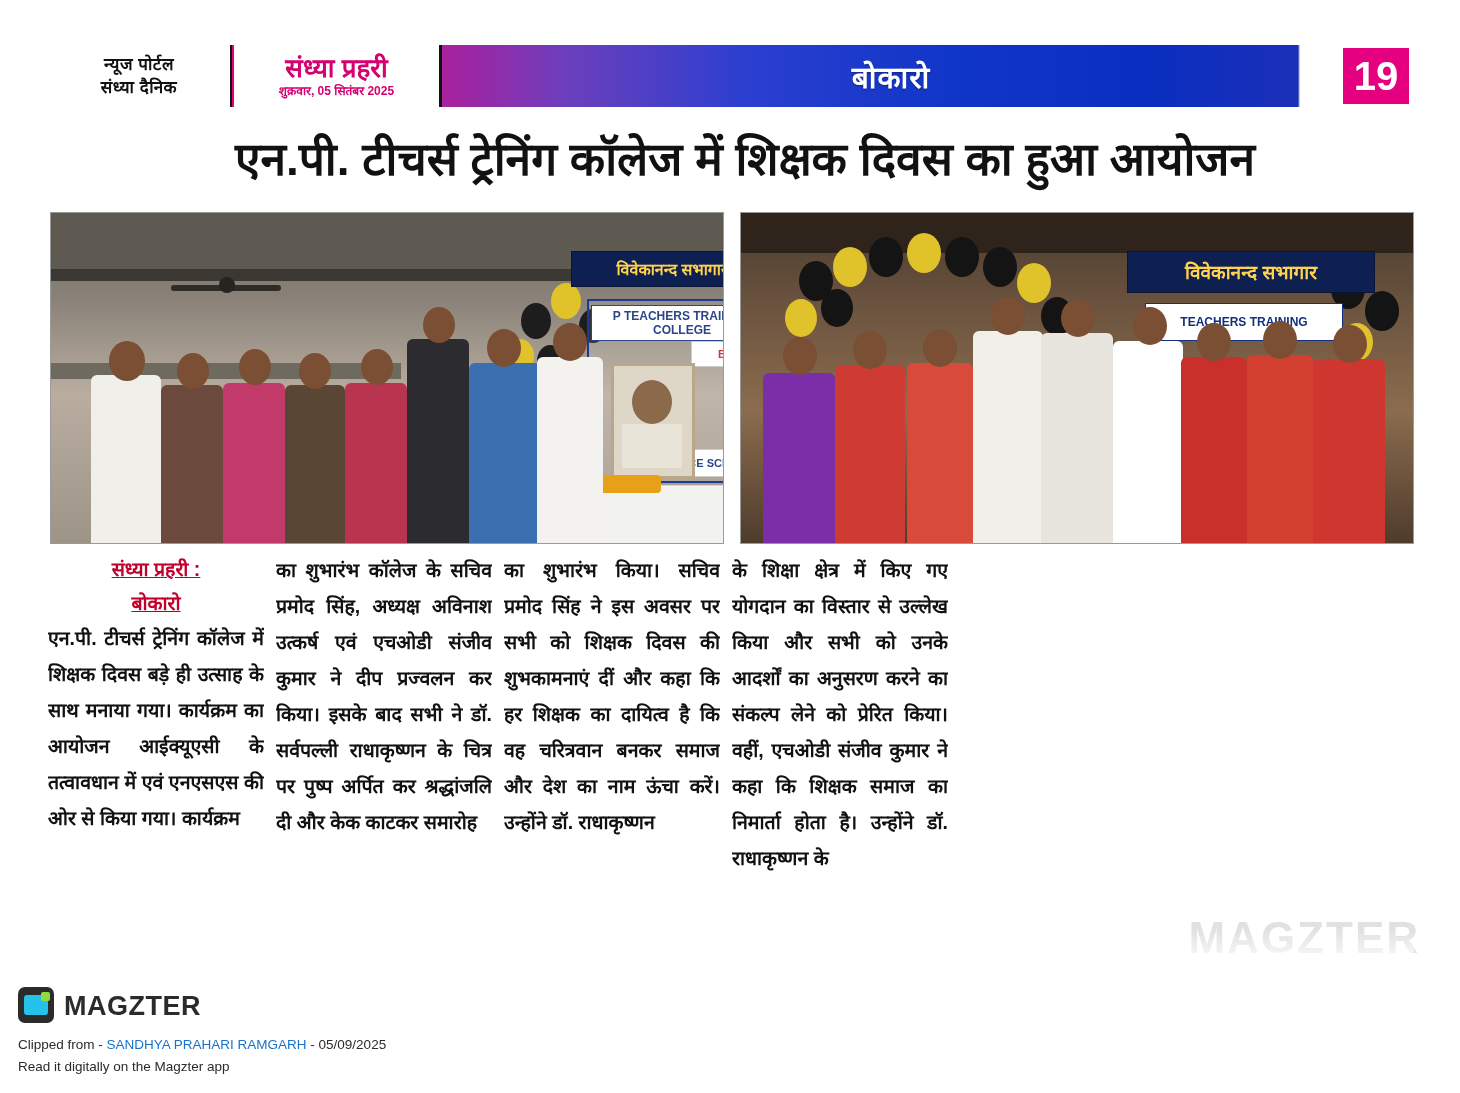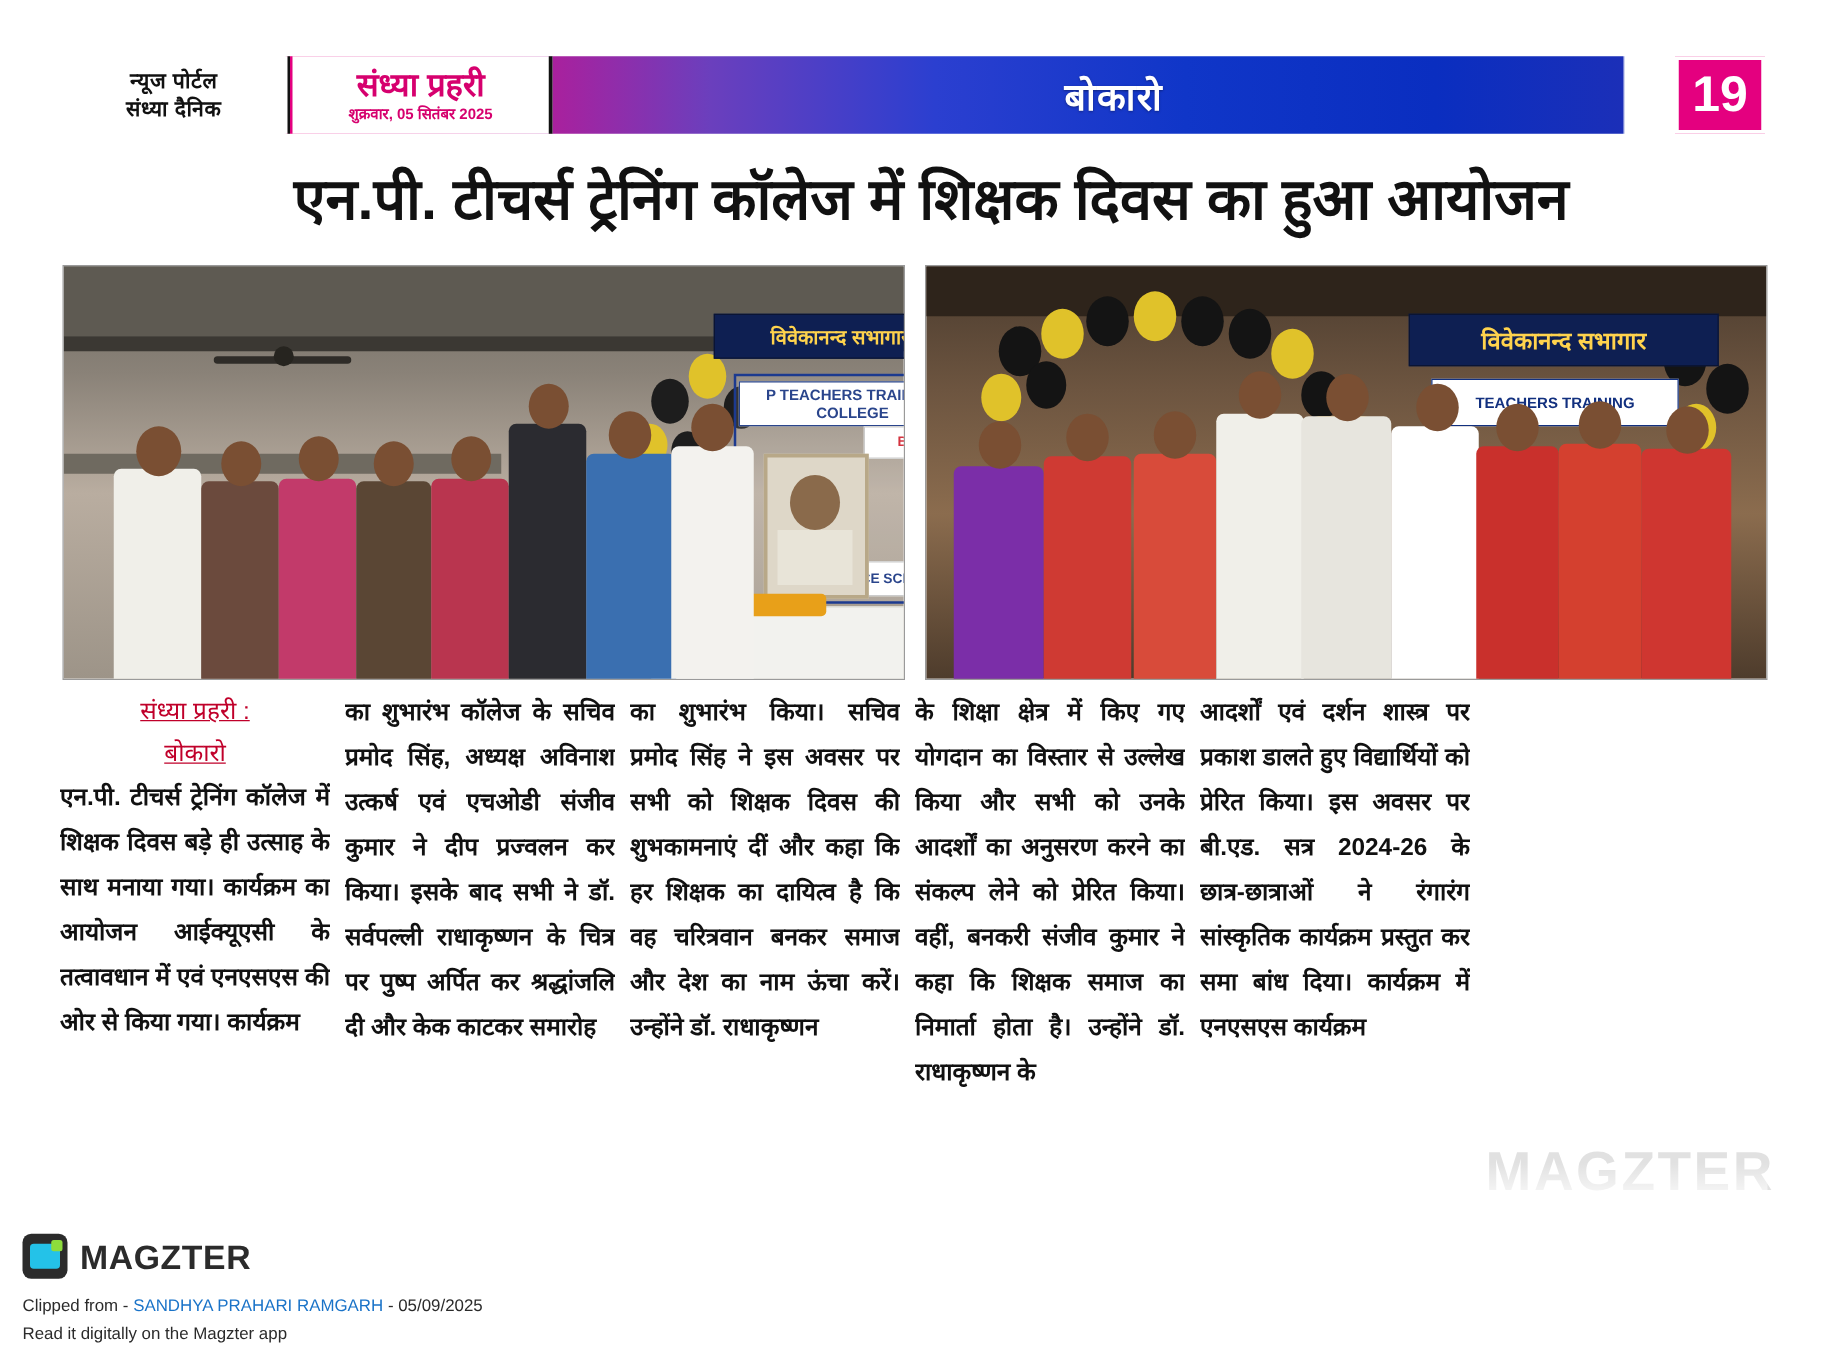--- a/index.html
+++ b/index.html
@@ -178,21 +178,21 @@
   }
   .c1 { left: 0px; }
   .c2 { left: 228px; }
   .c3 { left: 456px; }
   .c4 { left: 684px; }
   .c5 { left: 912px; }
   .c6 { left: 1140px; }
   .dateline {
     color: #c0002a;
     text-decoration: underline;
-    font-weight: normal;
+    font-weight: bold;
     display: block;
     text-align: center;
     line-height: 34px;
   }
   .watermark {
     position: absolute;
     right: 40px;
     bottom: 130px;
     font-size: 44px;
     font-weight: bold;
@@ -398,22 +398,21 @@
   </div>
 
   <div class="body-wrap">
     <div class="col c1">
       <span class="dateline">संध्या प्रहरी :</span>
       <span class="dateline">बोकारो</span>
       <span>एन.पी. टीचर्स ट्रेनिंग कॉलेज में शिक्षक दिवस बड़े ही उत्साह के साथ मनाया गया। कार्यक्रम का आयोजन आईक्यूएसी के तत्वावधान में एवं एनएसएस की ओर से किया गया। कार्यक्रम</span>
     </div>
     <div class="col c3">का शुभारंभ किया। सचिव प्रमोद सिंह ने इस अवसर पर सभी को शिक्षक दिवस की शुभकामनाएं दीं और कहा कि हर शिक्षक का दायित्व है कि वह चरित्रवान बनकर समाज और देश का नाम ऊंचा करें। उन्होंने डॉ. राधाकृष्णन</div>
     <div class="col c2">का शुभारंभ कॉलेज के सचिव प्रमोद सिंह, अध्यक्ष अविनाश उत्कर्ष एवं एचओडी संजीव कुमार ने दीप प्रज्वलन कर किया। इसके बाद सभी ने डॉ. सर्वपल्ली राधाकृष्णन के चित्र पर पुष्प अर्पित कर श्रद्धांजलि दी और केक काटकर समारोह</div>
-    <div class="col c4">के शिक्षा क्षेत्र में किए गए योगदान का विस्तार से उल्लेख किया और सभी को उनके आदर्शों का अनुसरण करने का संकल्प लेने को प्रेरित किया। वहीं, बनकरी संजीव कुमार ने कहा कि शिक्षक समाज का निमार्ता होता है। उन्होंने डॉ. राधाकृष्णन के</div>
-    <div class="col c5">आदर्शों एवं दर्शन शास्त्र पर प्रकाश डालते हुए विद्यार्थियों को प्रेरित किया। इस अवसर पर बी.एड. सत्र 2024-26 के छात्र-छात्राओं ने रंगारंग सांस्कृतिक कार्यक्रम प्रस्तुत कर समा बांध दिया। कार्यक्रम में एनएसएस कार्यक्रम</div>
+    <div class="col c4">के शिक्षा क्षेत्र में किए गए योगदान का विस्तार से उल्लेख किया और सभी को उनके आदर्शों का अनुसरण करने का संकल्प लेने को प्रेरित किया। वहीं, एचओडी संजीव कुमार ने कहा कि शिक्षक समाज का निमार्ता होता है। उन्होंने डॉ. राधाकृष्णन के</div>
   </div>
 
   <div class="watermark">MAGZTER</div>
   <div class="fade"></div>
 
   <div class="footer">
     <div class="mz-logo">
       <div class="inner"></div>
     </div>
     <div class="mz-word">MAGZTER</div>

